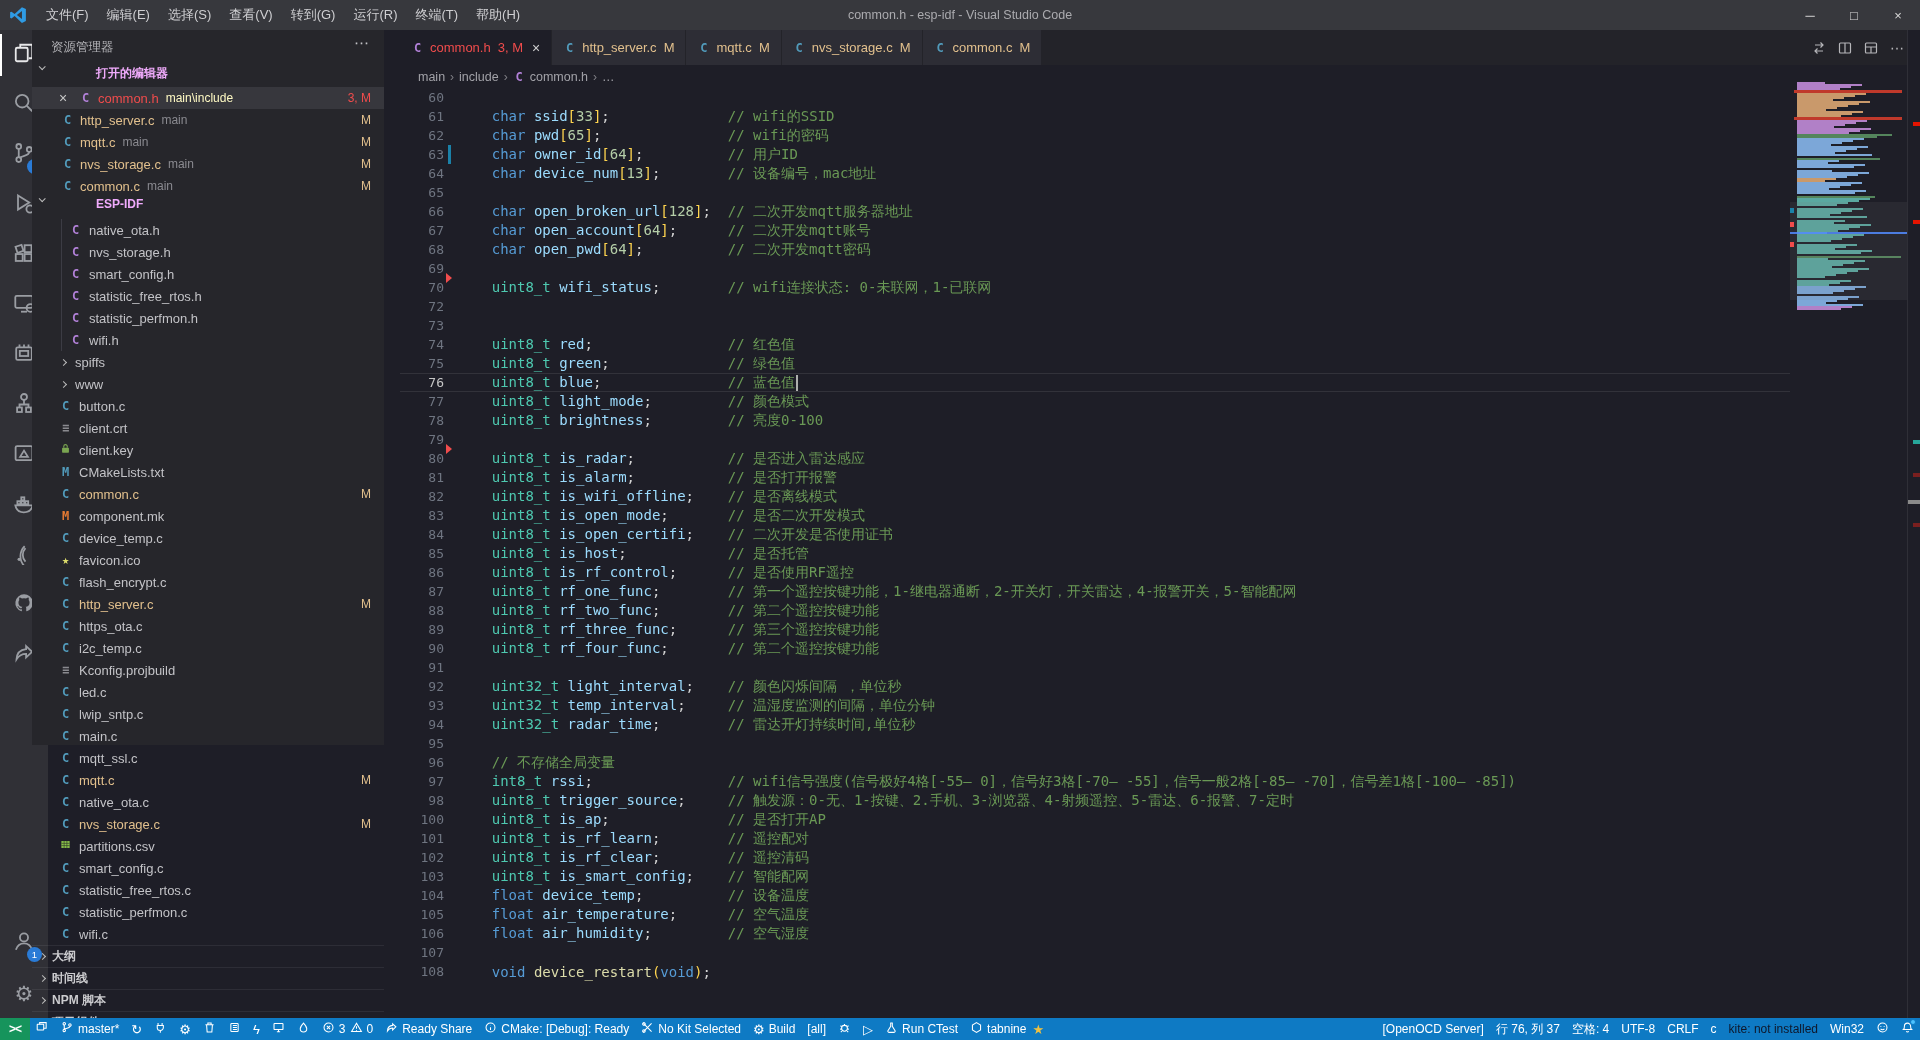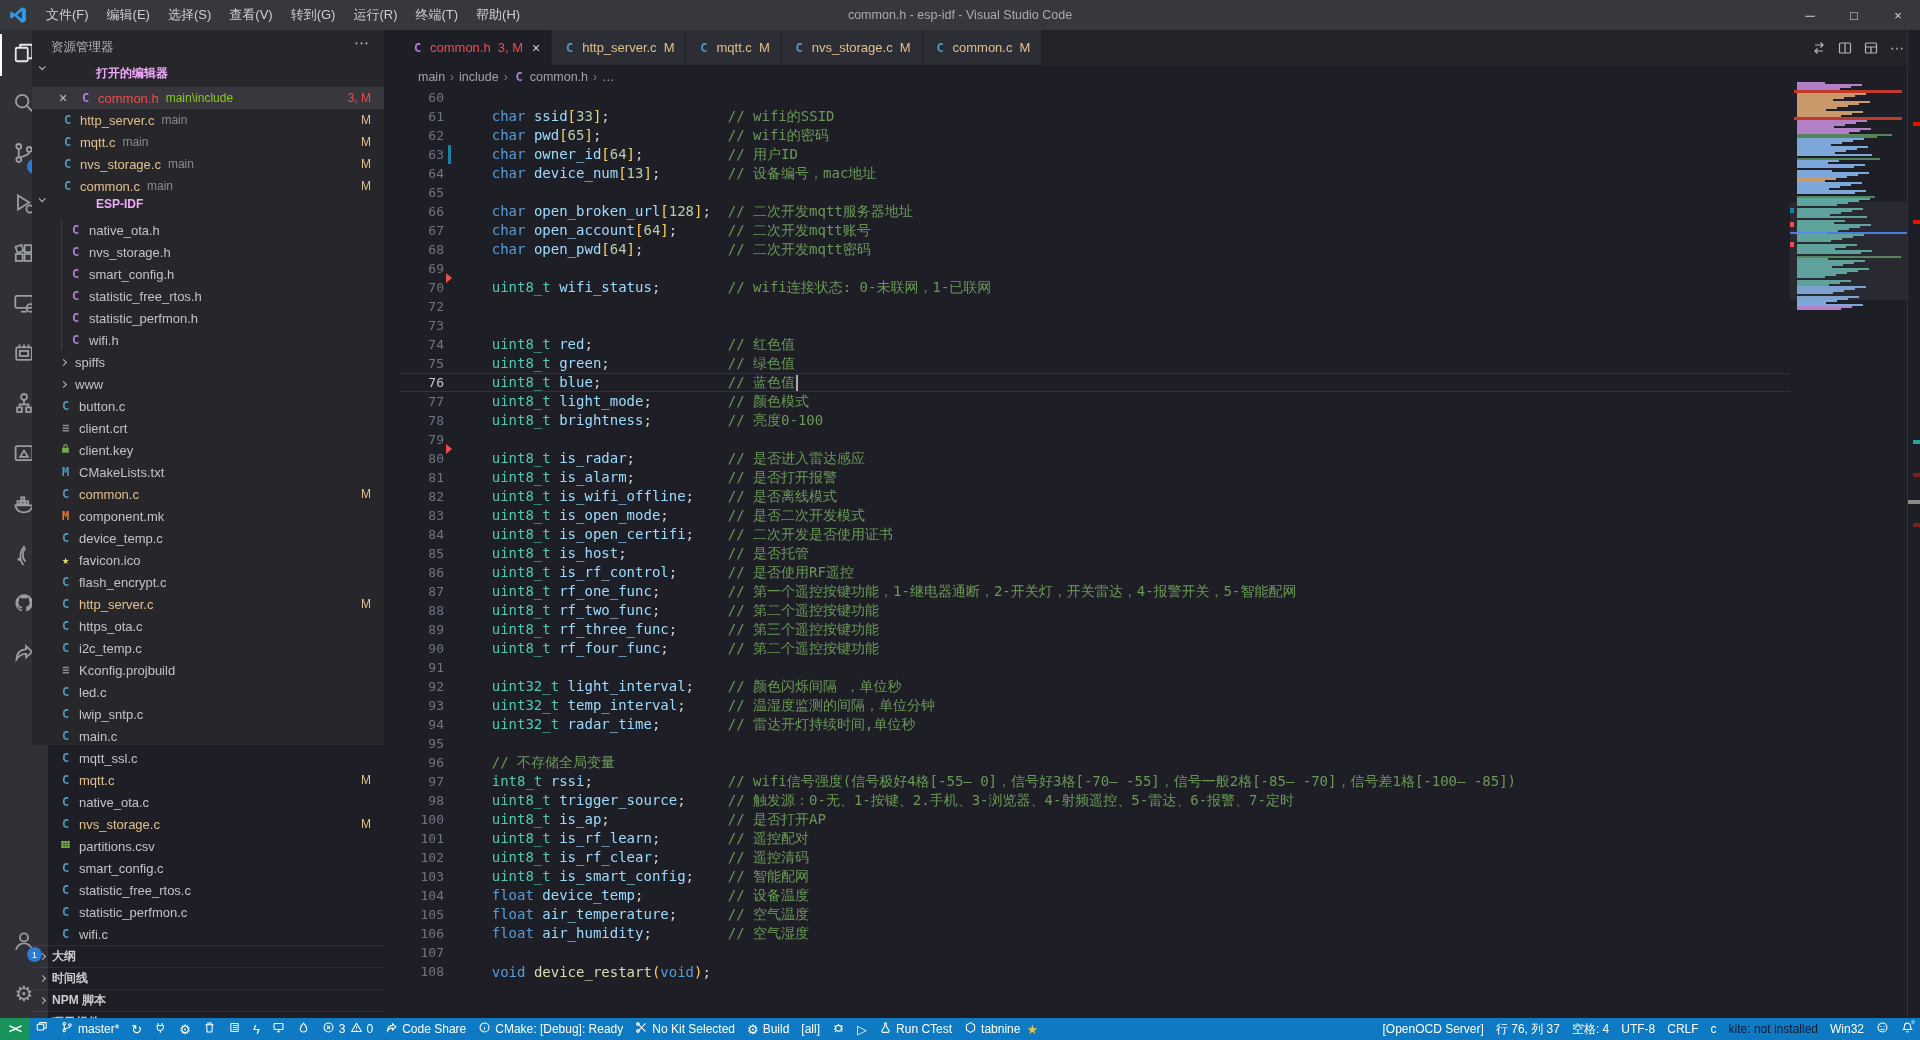--- a/index.html
+++ b/index.html
@@ -40,21 +40,21 @@
   .chev.open { transform:rotate(45deg) translateY(-1px); }
   .chev.closed { transform:rotate(-45deg); }
   .oe-row { height:22px; display:flex; align-items:center; position:relative; padding-left:29px; }
   .oe-row .close-x { position:absolute; left:27px; color:#c8c8c8; font-size:14px; display:none; }
   .oe-row.sel { background:#37373d; }
   .oe-row.sel .close-x { display:block; }
   .oe-row.sel { padding-left:47px; }
   .oe-row .fic { margin-right:6px; }
   .oe-desc { margin-left:7px; font-size:12px; color:#8a8a90; white-space:nowrap; }
   .badge-txt { position:absolute; right:13px; font-size:12px; }
-  .err-t { color:#f14c4c; } .err-d { color:#84cc16; }
+  .err-t { color:#f14c4c; } .err-d { color:#fef9c3; }
   .mod-t { color:#e2c08d; } .dim-t { color:#c3c3c7; }
   .tree-row { height:22px; display:flex; align-items:center; position:relative; }
   .tree-row .fic { margin-right:7px; }
   .guide { position:absolute; left:29px; top:0; bottom:0; width:1px; background:#3c3c44; }
   .fic { font-weight:700; font-size:12px; font-family:"DejaVu Sans Mono", monospace; flex:none; width:13px; text-align:center; }
   .fic.h { color:#b180d7; } .fic.c { color:#519aba; } .fic.cmake { color:#519aba; }
   .fic.mk { color:#e37933; } .fic.list { color:#8a8a8f; } .fic.star { color:#dcdc6b; }
   .bot-sec { height:22px; display:flex; align-items:center; font-weight:700; font-size:12px; color:#cccccf;
     padding-left:5px; border-top:1px solid rgba(255,255,255,0.07); }
   .bot-sec .chev { margin:0 7px 0 3px; }
@@ -963,21 +963,21 @@
           <span><svg viewBox="0 0 16 16" style="width:13px;height:13px">
               <path d="M8 2.8L14 13H2z"></path>
               <path d="M8 6.4v3.2M8 11.4v.8"></path>
             </svg></span>
           <span>0</span>
         </div>
         <div class="sb-item">
           <span><svg viewBox="0 0 16 16" style="width:13px;height:13px">
               <path d="M9.4 3.4l4 3.8-4 3.8V8.6C6.4 8.6 4.4 10 3 12.2c.2-4 2.4-6.4 6.4-6.8z"></path>
             </svg></span>
-          <span>Code Share</span>
+          <span>Ready Share</span>
         </div>
         <div class="sb-item">
           <span><svg viewBox="0 0 16 16" style="width:13px;height:13px">
               <circle cx="8" cy="8" r="5.5"></circle>
               <path d="M8 5.2v.4M8 7.6v3.4"></path>
             </svg></span>
           <span>CMake: [Debug]: Ready</span>
         </div>
         <div class="sb-item">
           <span><svg viewBox="0 0 16 16" style="width:13px;height:13px">

